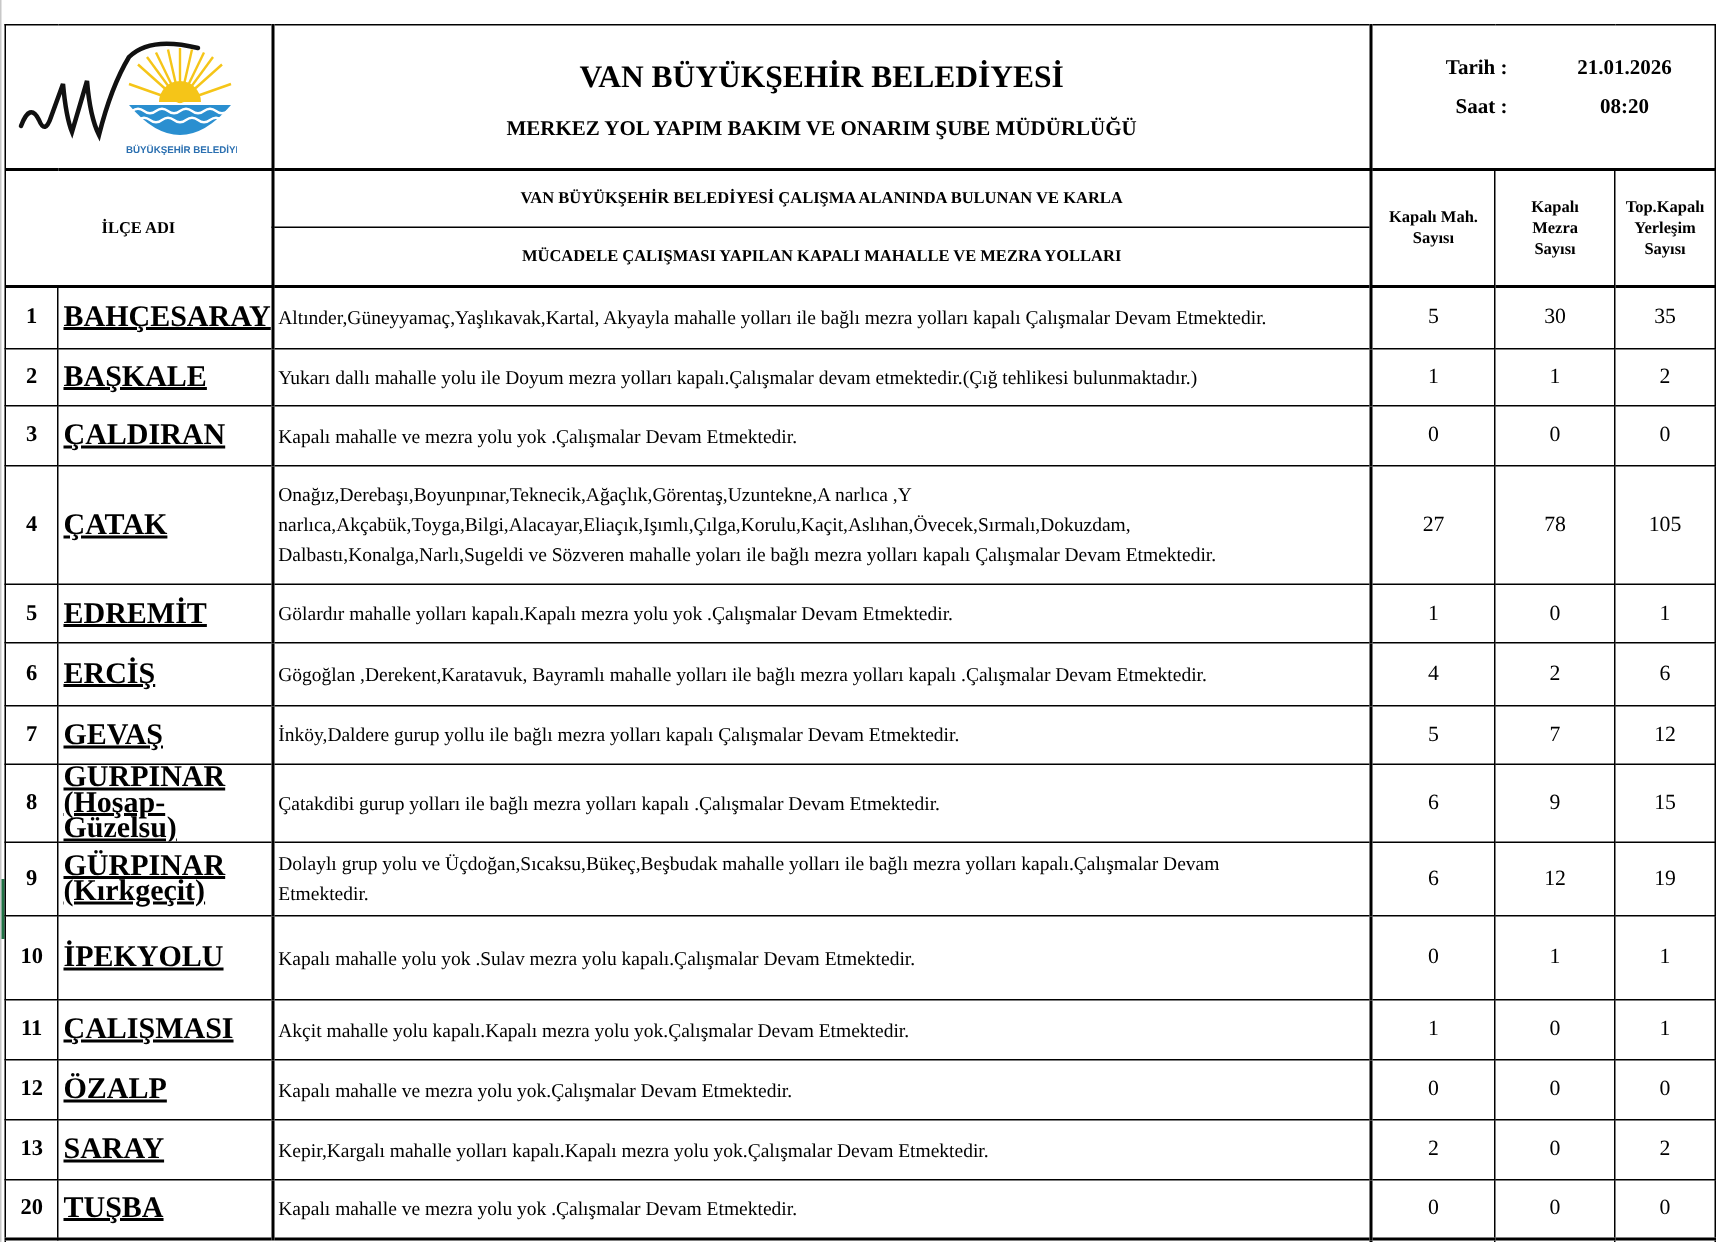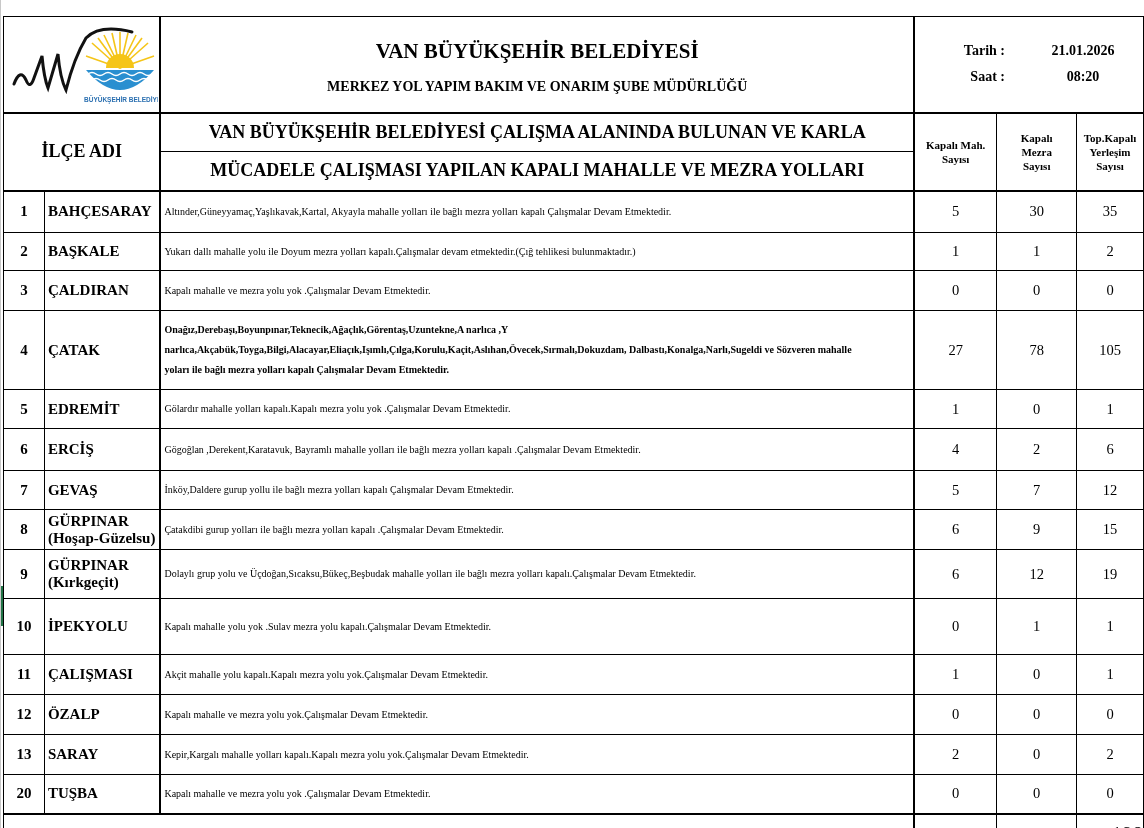--- a/index.html
+++ b/index.html
@@ -7,30 +7,30 @@
          font-family: "Liberation Serif", "DejaVu Serif", serif; color: #000; }
   .sheet { position: absolute; left: 0; top: 0; width: 1144px; height: 828px; }
   table.grid { position: absolute; left: 3px; top: 16px; border-collapse: collapse; table-layout: fixed; }
   table.grid td { border: 1px solid #000; padding: 0; vertical-align: middle; overflow: hidden; }
   .thickL { border-left: 2px solid #000 !important; }
   .thickR { border-right: 2px solid #000 !important; }
   .thickT { border-top: 2px solid #000 !important; }
   .thickB { border-bottom: 2px solid #000 !important; }
   .title { font-size: 21px; font-weight: bold; text-align: center; }
   .subtitle { font-size: 14px; font-weight: bold; text-align: center; }
-  .hdrline { font-size: 18px; font-weight: bold; text-align: center; }
+  .hdrline { font-size: 11px; font-weight: bold; text-align: center; }
   .colhdr { font-size: 11px; font-weight: bold; text-align: center; line-height: 14px; }
   .num { font-size: 15px; font-weight: bold; text-align: center; }
-  .name { font-size: 15px; font-weight: bold; padding-left: 3px !important; line-height: 17px; }
-  .desc { font-size: 10px; padding-left: 3px !important; line-height: 20px; }
+  .name { font-size: 20px; font-weight: bold; padding-left: 3px !important; line-height: 17px; text-decoration: underline; }
+  .desc { font-size: 13px; padding-left: 3px !important; line-height: 20px; }
   .val { font-size: 14.5px; text-align: center; }
   .tot { font-size: 17px; font-weight: bold; text-align: center; }
   .totv { font-size: 21px; text-align: right; }
   .datebox { font-size: 14px; font-weight: bold; }
-  .datebox .row { display: flex; height: 26px; align-items: center; }
+  .datebox .row { display: flex; height: 26px; }
   .datebox .lbl { width: 90px; text-align: right; padding-right: 18px; }
   .datebox .v { width: 120px; text-align: center; }
   .logo { position: relative; width: 150px; height: 92px; margin-left: 4px; }
   .gridline-left { position: absolute; left: 0; top: 0; width: 1px; height: 828px; background: #c8c8c8; }
   .sel-mark { position: absolute; left: 1px; top: 586px; width: 2px; height: 40px; background: #217346; }
 </style>
 </head>
 <body>
 
 <div class="sheet">
@@ -137,21 +137,21 @@
       <td class="num">3</td>
       <td class="name">ÇALDIRAN</td>
       <td class="desc thickL thickR">Kapalı mahalle ve mezra yolu yok .Çalışmalar Devam Etmektedir.</td>
       <td class="val">0</td>
       <td class="val">0</td>
       <td class="val">0</td>
     </tr>
     <tr style="height:79px">
       <td class="num">4</td>
       <td class="name">ÇATAK</td>
-      <td class="desc thickL thickR" style="padding-right:48px !important;font-weight:bold;">Onağız,Derebaşı,Boyunpınar,Teknecik,Ağaçlık,Görentaş,Uzuntekne,A narlıca ,Y narlıca,Akçabük,Toyga,Bilgi,Alacayar,Eliaçık,Işımlı,Çılga,Korulu,Kaçit,Aslıhan,Övecek,Sırmalı,Dokuzdam, Dalbastı,Konalga,Narlı,Sugeldi ve Sözveren mahalle  yoları ile bağlı mezra yolları kapalı Çalışmalar Devam Etmektedir.</td>
+      <td class="desc thickL thickR" style="padding-right:48px !important;">Onağız,Derebaşı,Boyunpınar,Teknecik,Ağaçlık,Görentaş,Uzuntekne,A narlıca ,Y narlıca,Akçabük,Toyga,Bilgi,Alacayar,Eliaçık,Işımlı,Çılga,Korulu,Kaçit,Aslıhan,Övecek,Sırmalı,Dokuzdam, Dalbastı,Konalga,Narlı,Sugeldi ve Sözveren mahalle  yoları ile bağlı mezra yolları kapalı Çalışmalar Devam Etmektedir.</td>
       <td class="val">27</td>
       <td class="val">78</td>
       <td class="val">105</td>
     </tr>
     <tr style="height:39px">
       <td class="num">5</td>
       <td class="name">EDREMİT</td>
       <td class="desc thickL thickR">Gölardır mahalle yolları kapalı.Kapalı mezra yolu yok .Çalışmalar Devam Etmektedir.</td>
       <td class="val">1</td>
       <td class="val">0</td>

